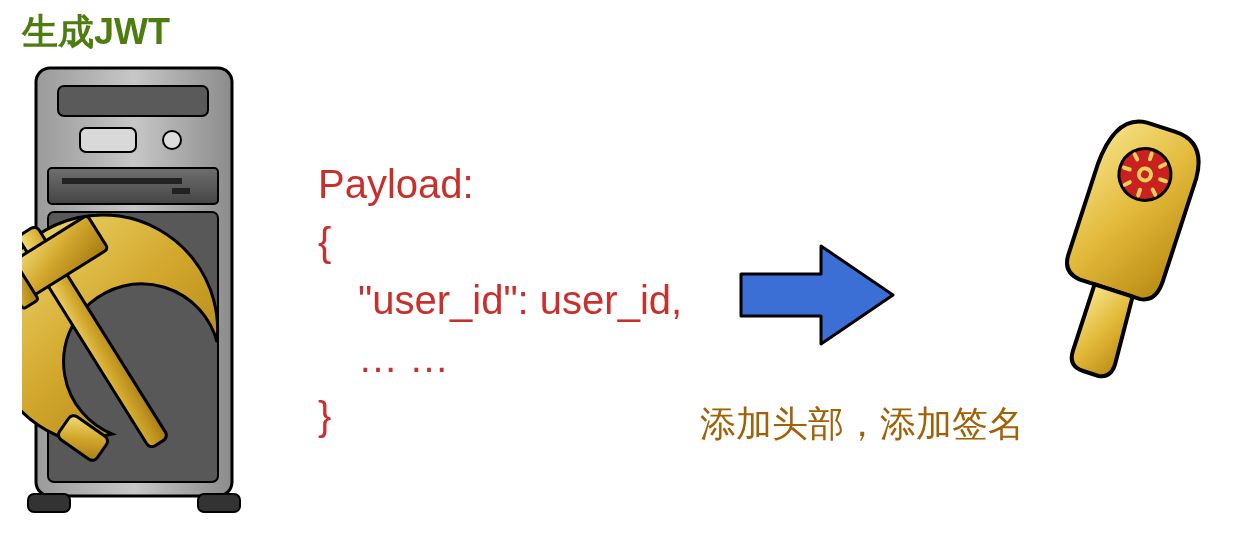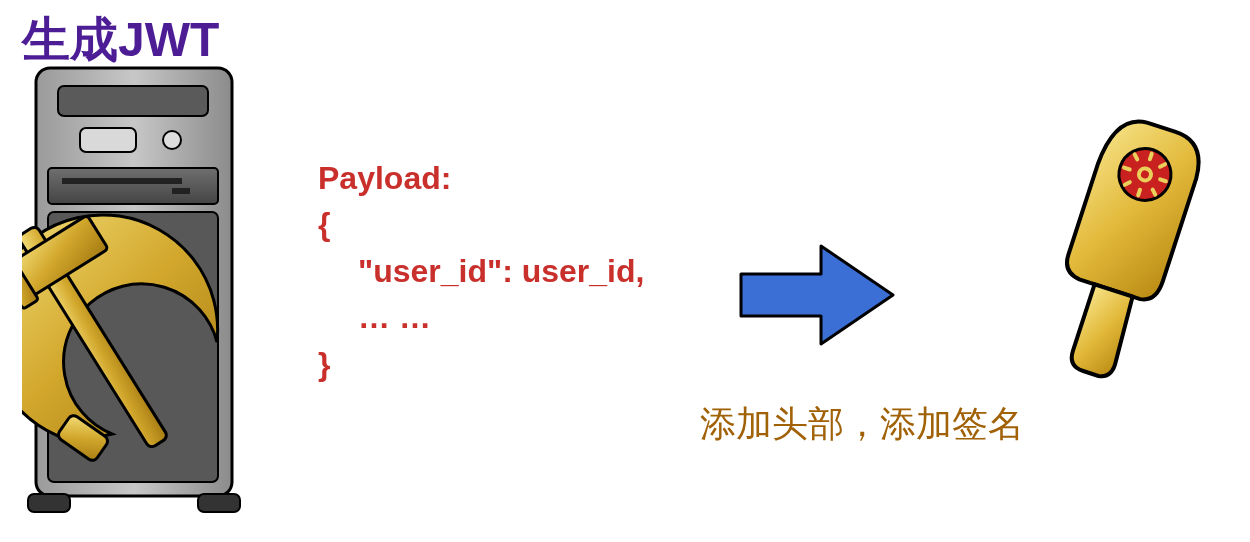--- a/index.html
+++ b/index.html
@@ -1,18 +1,18 @@
 <!DOCTYPE html>
 <html><head>
 <meta charset="utf-8">
 <style>
   html,body{margin:0;padding:0;width:1250px;height:542px;background:#fff;font-family:Arial,"Microsoft YaHei",sans-serif;overflow:hidden}
-  .title{position:absolute;left:22px;top:8px;font-size:48px;font-weight:bold;color:#4c1d95}
+  .title{position:absolute;left:22px;top:8px;font-size:36px;font-weight:bold;color:#4d7c0f}
   .server{position:absolute;left:22px;top:62px;width:224px;height:460px}
-  .payload{position:absolute;left:318px;top:155px;font-size:32px;font-weight:bold;color:#c9302c;line-height:1.45}
+  .payload{position:absolute;left:318px;top:155px;font-size:40px;font-weight:normal;color:#c9302c;line-height:1.45}
   .arrow{position:absolute;left:737px;top:240px;width:160px;height:110px}
   .caption{position:absolute;left:700px;top:400px;font-size:36px;color:#a16207}
   .paddle{position:absolute;left:1046px;top:118px;width:170px;height:270px}
 </style>
 </head>
 <body>
 
 <div class="title">生成JWT</div>
 
 <div class="server">

